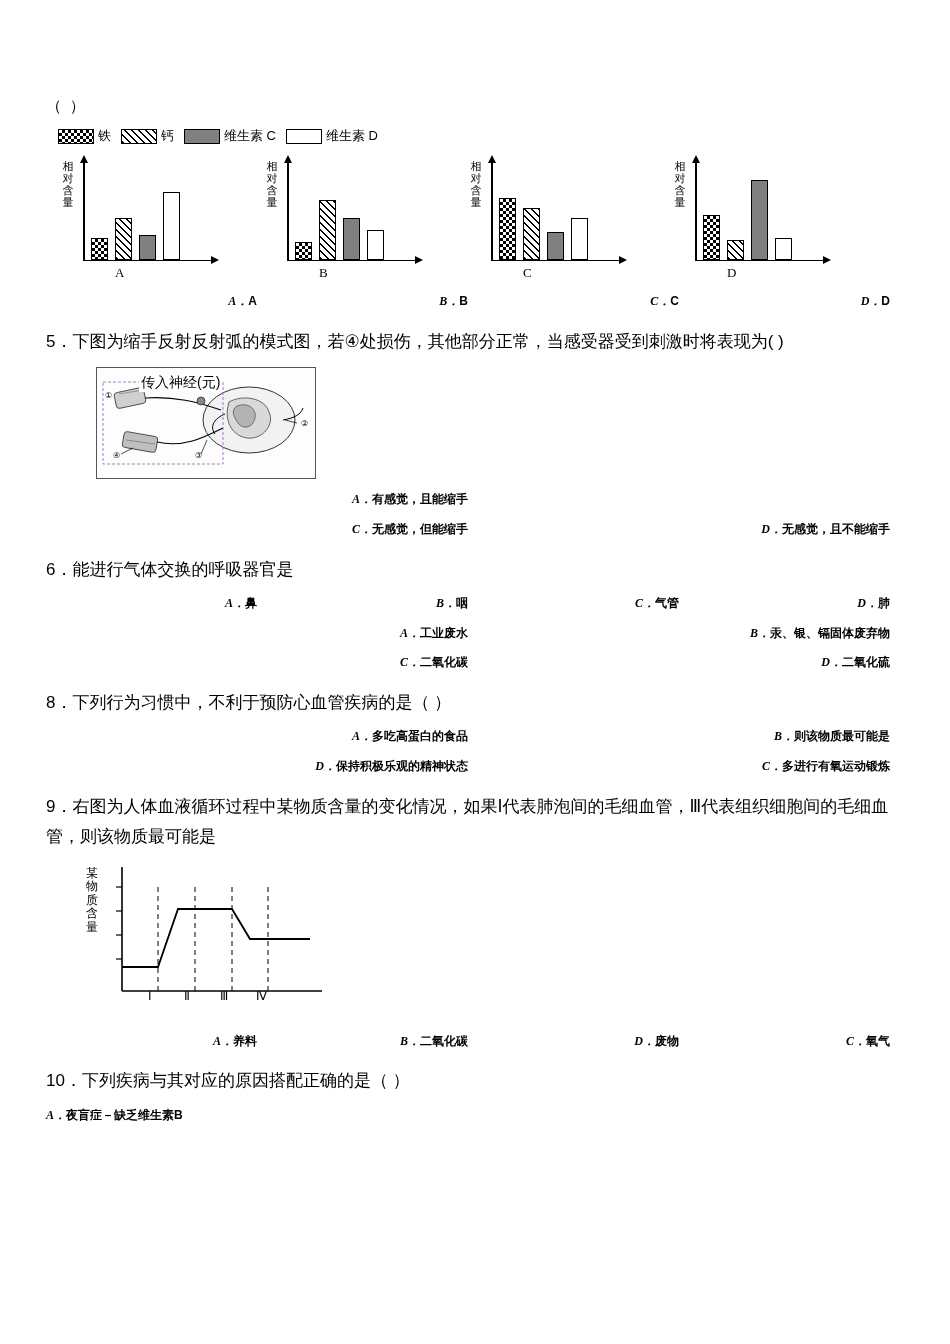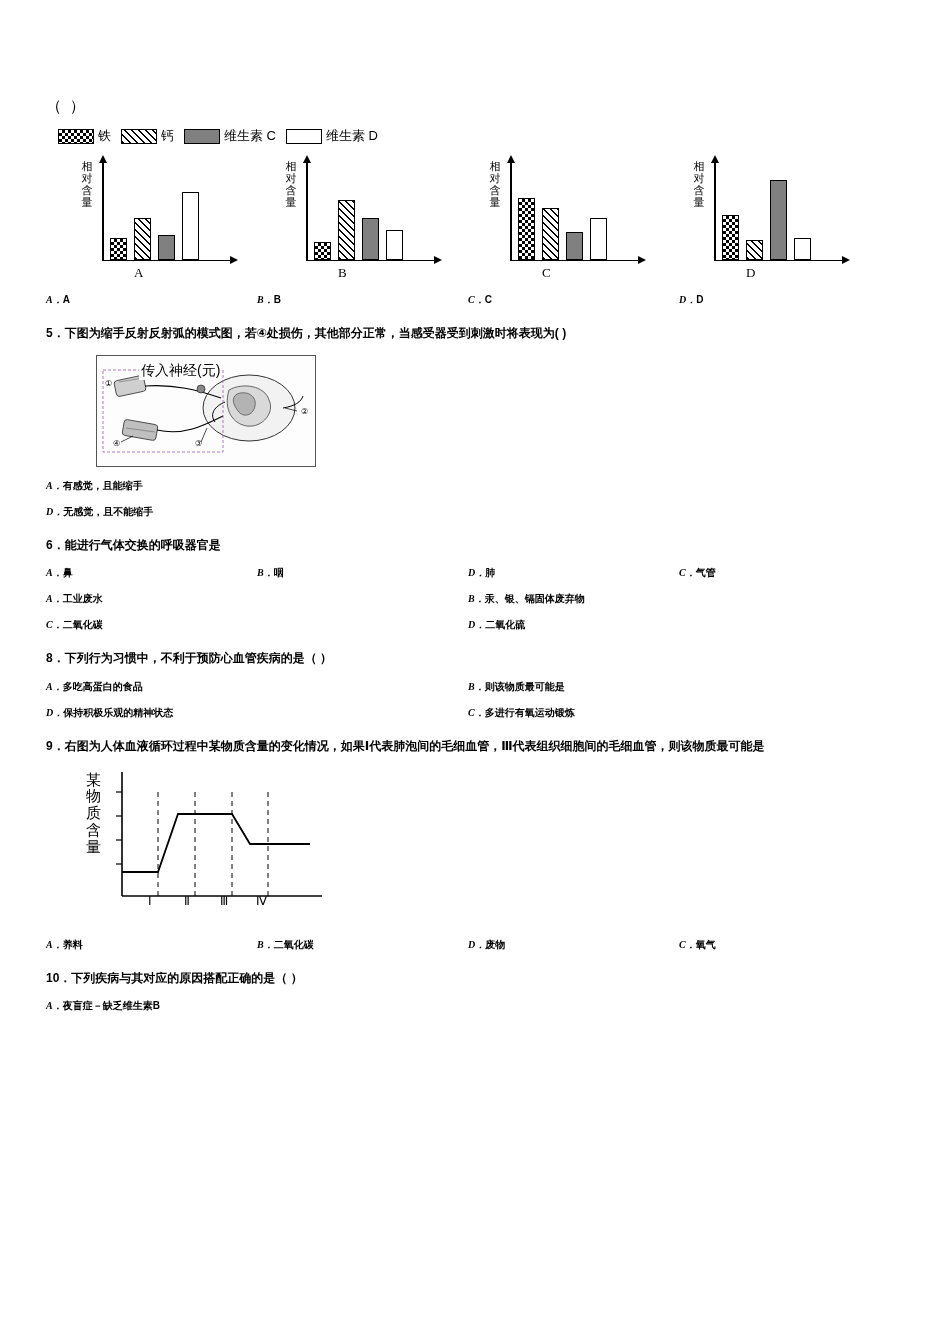--- a/index.html
+++ b/index.html
@@ -24,30 +24,30 @@
   .content {
     padding: 92px 60px 40px 46px;
   }
   .q-line {
     font-size: 15.5px;
     line-height: 1.75;
     margin: 0 0 4px 0;
     letter-spacing: 0.2px;
   }
   .q-stem {
-    font-size: 12px;
+    font-size: 17px;
     line-height: 1.8;
     margin: 14px 0 6px 0;
-    font-weight: bold;
   }
   .opts-row {
     display: flex;
-    font-size: 10px;
+    font-size: 12px;
     margin: 8px 0 2px 0;
     line-height: 1.8;
+    text-align: right;
   }
   .opts-row.four > div {
     width: 25%;
   }
   .opts-row.two > div {
     width: 50%;
   }
   .opt {
     white-space: nowrap;
   }
@@ -98,21 +98,21 @@
     background-image: repeating-linear-gradient(45deg, #000 0 1.5px, #fff 1.5px 5px);
   }
   .sw-gray {
     background-color: #808080;
   }
   .sw-white {
     background-color: #ffffff;
   }
   .charts {
     display: flex;
-    margin-left: 34px;
+    margin-left: 15px;
     gap: 34px;
   }
   .chart {
     position: relative;
     width: 170px;
     height: 130px;
   }
   .axis-label {
     position: absolute;
     left: 0;
@@ -232,23 +232,23 @@
     position: relative;
     width: 250px;
     height: 160px;
     margin: 10px 0 6px 40px;
   }
   .line-ylabel {
     position: absolute;
     left: 0;
     top: 4px;
     width: 14px;
-    font-size: 15px;
+    font-size: 12px;
     line-height: 1.12;
-    text-align: center;
+    text-align: left;
   }
   .line-plot {
     position: absolute;
     left: 24px;
     top: 0;
     width: 220px;
     height: 150px;
   }
   .x-ticks {
     position: absolute;
@@ -411,39 +411,42 @@
       <div class="reflex-caption">传入神经(元)</div>
     </div>
 
     <div class="opts-row two">
       <div class="opt">
         <span class="opt-label">A．</span><span class="opt-text">有感觉，且能缩手</span>
       </div>
     </div>
     <div class="opts-row two">
       <div class="opt">
+        <span class="opt-label">C．</span><span class="opt-text">无感觉，但能缩手</span>
+      </div>
+      <div class="opt">
         <span class="opt-label">D．</span><span class="opt-text">无感觉，且不能缩手</span>
       </div>
     </div>
 
     <div class="q-stem">
       <span>6．</span><span>能进行气体交换的呼吸器官是</span>
     </div>
     <div class="opts-row four">
       <div class="opt">
         <span class="opt-label">A．</span><span class="opt-text">鼻</span>
       </div>
       <div class="opt">
         <span class="opt-label">B．</span><span class="opt-text">咽</span>
       </div>
       <div class="opt">
+        <span class="opt-label">C．</span><span class="opt-text">气管</span>
+      </div>
+      <div class="opt">
         <span class="opt-label">D．</span><span class="opt-text">肺</span>
-      </div>
-      <div class="opt">
-        <span class="opt-label">C．</span><span class="opt-text">气管</span>
       </div>
     </div>
 
     <div class="opts-row two">
       <div class="opt">
         <span class="opt-label">A．</span><span class="opt-text">工业废水</span>
       </div>
       <div class="opt">
         <span class="opt-label">B．</span><span class="opt-text">汞、银、镉固体废弃物</span>
       </div>

